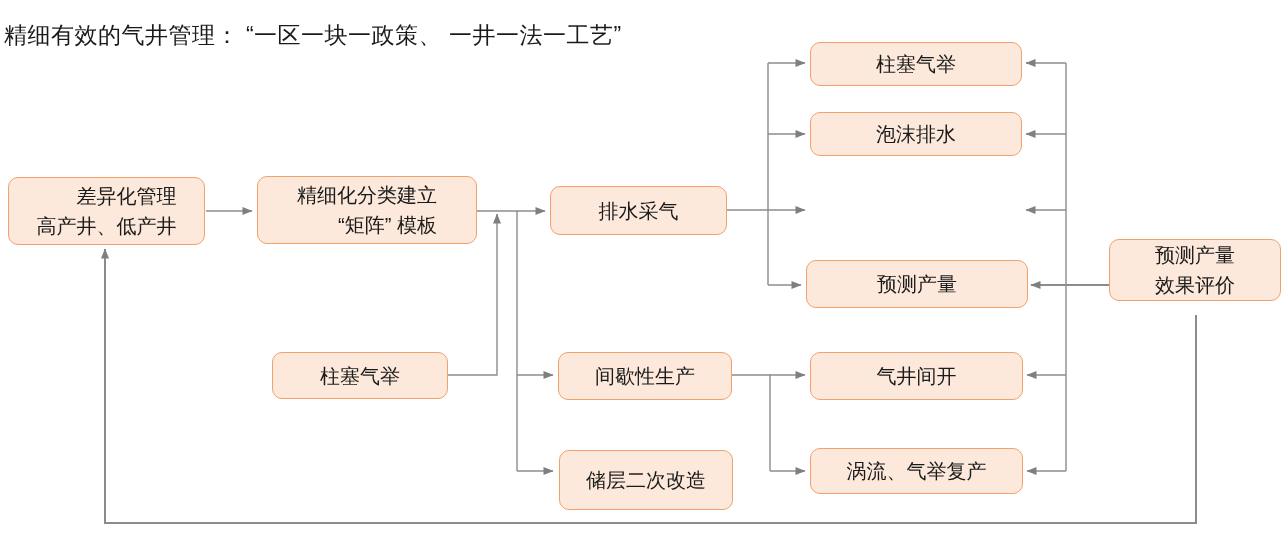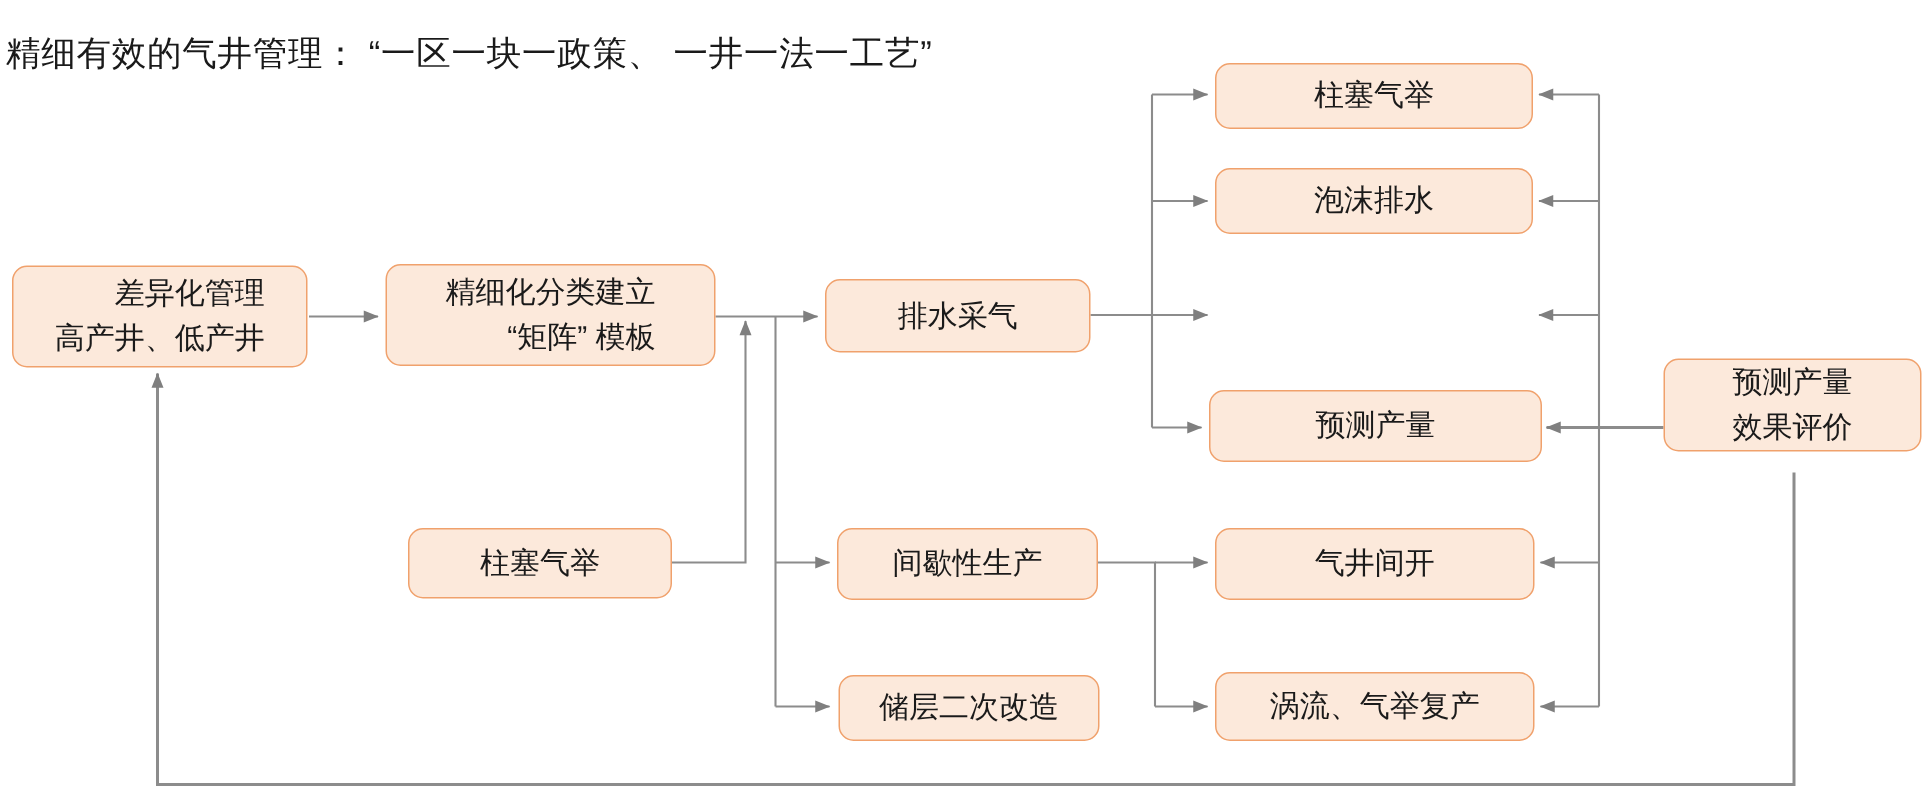--- a/index.html
+++ b/index.html
@@ -117,21 +117,21 @@
 
   <div class="node" style="left:810px;top:112px;width:212px;height:44px">泡沫排水</div>
 
 
   <div class="node" style="left:806px;top:260px;width:222px;height:48px">预测产量</div>
 
   <div class="node" style="left:272px;top:352px;width:176px;height:47px">柱塞气举</div>
 
   <div class="node" style="left:558px;top:352px;width:174px;height:48px">间歇性生产</div>
 
-  <div class="node" style="left:559px;top:450px;width:174px;height:44px">储层二次改造</div>
+  <div class="node" style="left:559px;top:450px;width:174px;height:60px">储层二次改造</div>
 
   <div class="node" style="left:810px;top:352px;width:213px;height:48px">气井间开</div>
 
   <div class="node" style="left:810px;top:448px;width:213px;height:46px">涡流、气举复产</div>
 
   <div class="node" style="left:1109px;top:239px;width:172px;height:62px">预测产量
 效果评价</div>
 
 </div>
 

